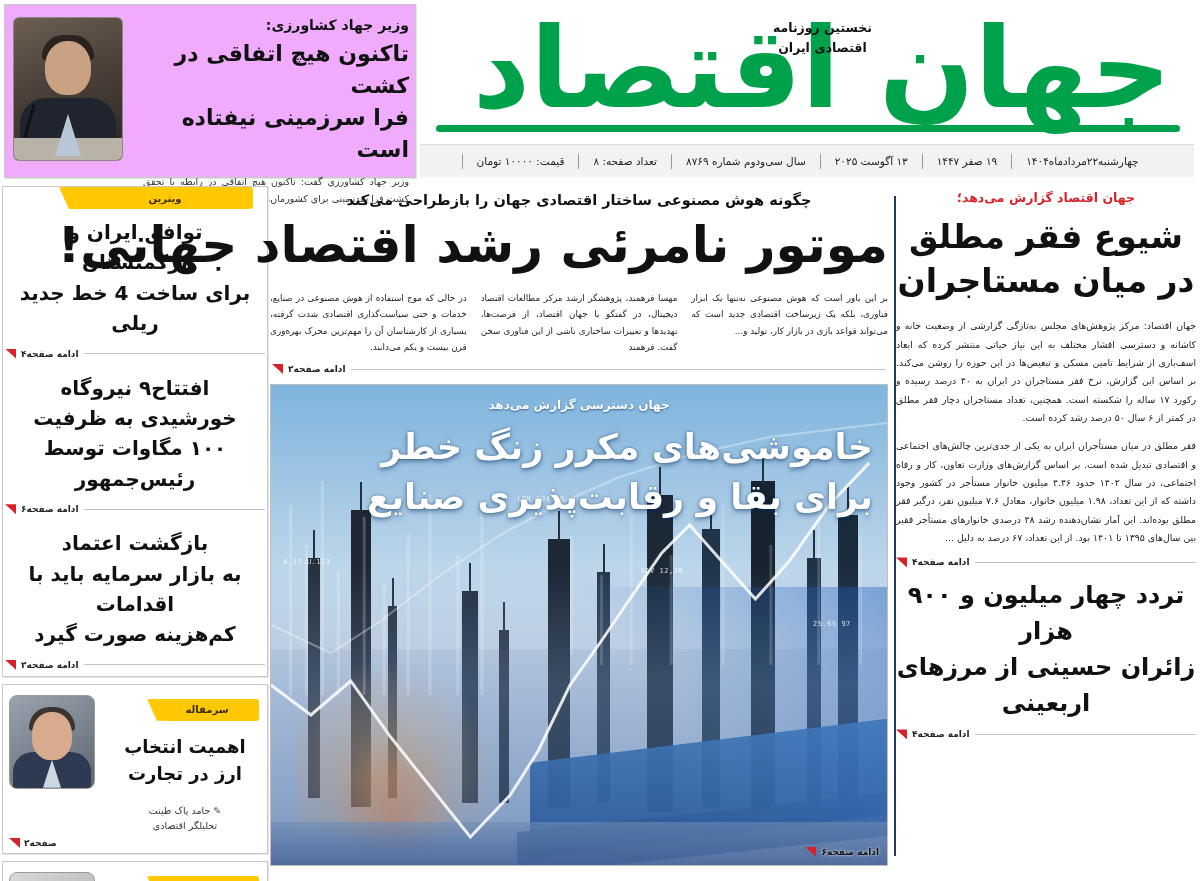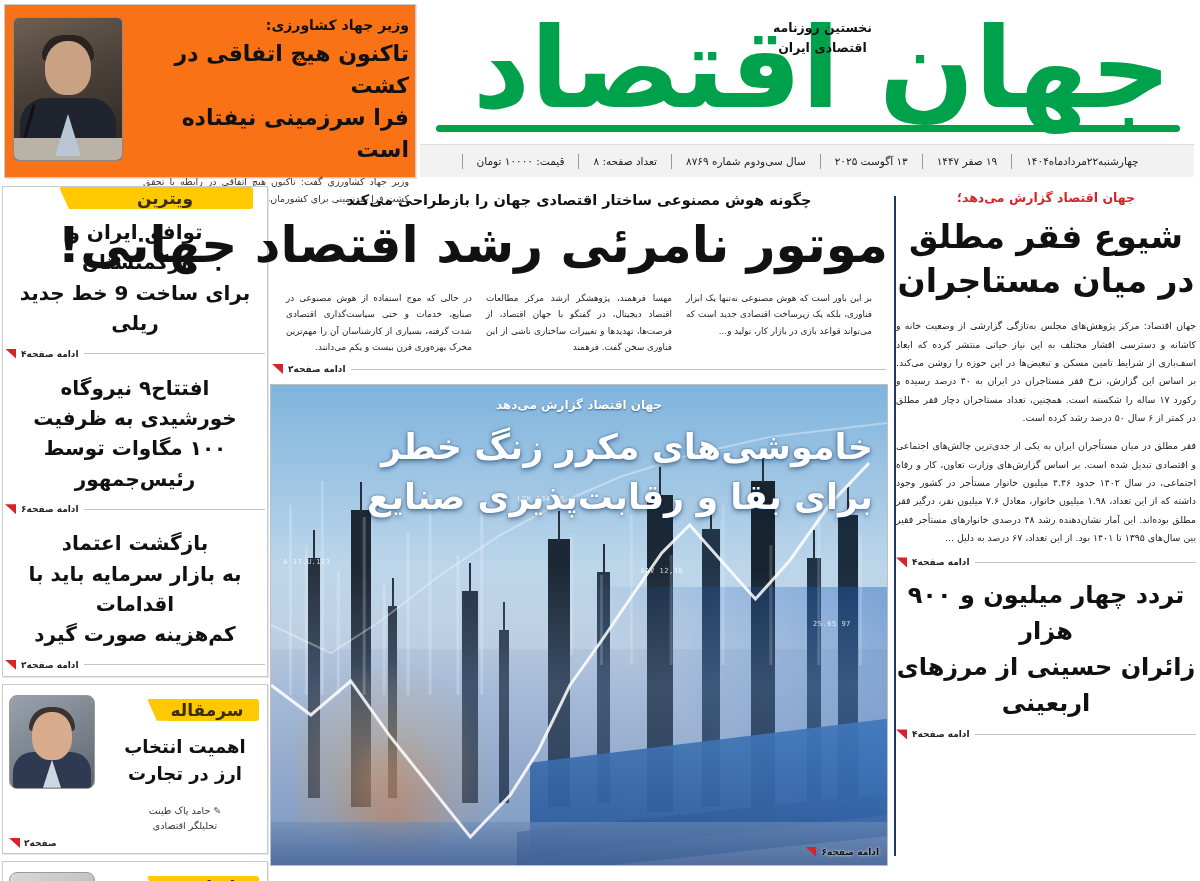--- a/index.html
+++ b/index.html
@@ -12,21 +12,21 @@
     color:#111;
   }
   .page{position:relative;width:1200px;height:881px;background:#fff;}
 
   
   .topstrip{position:absolute;left:0;top:0;width:1200px;height:181px;background:#fff;}
 
   
   .teaser{
     position:absolute;left:4px;top:4px;width:410px;height:172px;
-    background:#f97316;border:1px solid #c9c9c9;
+    background:#f0abfc;border:1px solid #c9c9c9;
     box-shadow:1px 1px 0 #e3e3e3;
     display:flex;flex-direction:row-reverse;
   }
   .teaser-photo{
     width:108px;height:142px;margin:12px 10px 0 8px;
     border-radius:6px;overflow:hidden;flex:0 0 auto;position:relative;
     background:linear-gradient(160deg,#6d5f52 0%,#4a4039 45%,#2b2520 100%);
     border:1px solid #8a8a8a;
   }
   .ph-face{position:absolute;left:50%;top:16%;transform:translateX(-50%);
@@ -78,21 +78,21 @@
     direction:rtl;
   }
   .tab-bg{
     position:absolute;right:14px;left:78px;top:0;height:22px;
     background:#FFC800;border-radius:3px 3px 3px 3px;
   }
   .tab-quote{
     position:absolute;left:56px;top:0;width:26px;height:22px;background:#FFC800;
     clip-path:polygon(0 0,100% 0,100% 100%,38% 100%);border-radius:3px 0 0 3px;
   }
-  .tab-txt{position:relative;z-index:2;font-size:17px;font-weight:bold;color:#3a2d00;
+  .tab-txt{position:relative;z-index:2;font-size:10px;font-weight:bold;color:#3a2d00;
     margin-right:-60px;}
   .vit-item{padding:8px 12px 4px 12px;direction:rtl;text-align:center;}
   .vit-head{font-size:20px;font-weight:bold;line-height:1.52;color:#111;}
   .cont{display:flex;flex-direction:row-reverse;align-items:center;gap:5px;margin:6px 2px 6px 2px;}
   .cont-flag{width:11px;height:10px;background:#D6232A;
     clip-path:polygon(0 0,100% 0,100% 100%);flex:0 0 auto;}
   .cont-txt{font-size:9px;font-weight:bold;color:#222;white-space:nowrap;}
   .cont-line{flex:1 1 auto;height:1px;background:#c4c4c4;}
 
   
@@ -127,21 +127,21 @@
   .lead-kicker{
     direction:rtl;text-align:center;font-size:14.5px;font-weight:bold;color:#111;
     margin-top:6px;
   }
   .lead-head{
     direction:rtl;text-align:center;font-size:50px;font-weight:bold;color:#111;
     line-height:1.24;letter-spacing:-1px;margin-top:6px;white-space:nowrap;
   }
   .lead-cols{
     display:flex;flex-direction:row-reverse;gap:14px;direction:rtl;margin-top:14px;
-    padding:0 16px;
+    padding:0 0;
   }
   .lead-cols p{margin:0;font-size:8.8px;line-height:1.85;text-align:justify;color:#222;flex:1;}
   .lead-cont{display:flex;flex-direction:row-reverse;align-items:center;gap:5px;margin:9px 2px 0 2px;}
 
   
   .photo{
     position:relative;margin-top:10px;height:480px;overflow:hidden;
     border:1px solid #bfbfbf;
     background:
       linear-gradient(180deg,#9fc3e0 0%,#b7d2e8 26%,#c9d7e3 46%,#b9c8dd 64%,#9fb4d1 100%);
@@ -250,21 +250,21 @@
 
     <div class="panel">
       <div class="tab">
         <div class="tab-bg"></div>
           <div class="tab-quote"></div>
         <div class="tab-txt">ویترین</div>
       </div>
 
       <div class="vit-item">
         <div class="vit-head">توافق ایران و ترکمنستان</div>
-        <div class="vit-head">برای ساخت 9 خط جدید ریلی</div>
+        <div class="vit-head">برای ساخت 4 خط جدید ریلی</div>
       </div>
       <div class="cont">
         <div class="cont-flag"></div>
         <div class="cont-txt">ادامه صفحه۴</div>
         <div class="cont-line"></div>
       </div>
 
       <div class="vit-item">
         <div class="vit-head">افتتاح۹ نیروگاه خورشیدی به ظرفیت</div>
         <div class="vit-head">۱۰۰ مگاوات توسط رئیس‌جمهور</div>
@@ -399,21 +399,21 @@
           <rect x="548" y="110" width="3" height="170"></rect>
             <rect x="590" y="150" width="3" height="130"></rect>
         </g>
       </svg>
 
       <div class="ticker-txt" style="left:40%;top:23%;">LPK 534.80</div>
       <div class="ticker-txt" style="left:60%;top:38%;">AAV 12,38</div>
       <div class="ticker-txt" style="left:88%;top:49%;">97 25.65</div>
       <div class="ticker-txt" style="left:2%;top:36%;">123.A 17.U</div>
 
-      <div class="photo-kicker">جهان اقتصاد گزارش می‌دهد</div>
+      <div class="photo-kicker">جهان دسترسی گزارش می‌دهد</div>
       <div class="photo-head">
         <div>خاموشی‌های مکرر زنگ خطر</div>
         <div>برای بقا و رقابت‌پذیری صنایع</div>
       </div>
 
       <div class="photo-cont">
         <div class="cont-flag"></div>
         <div class="cont-txt">ادامه صفحه۶</div>
       </div>
     </div>

